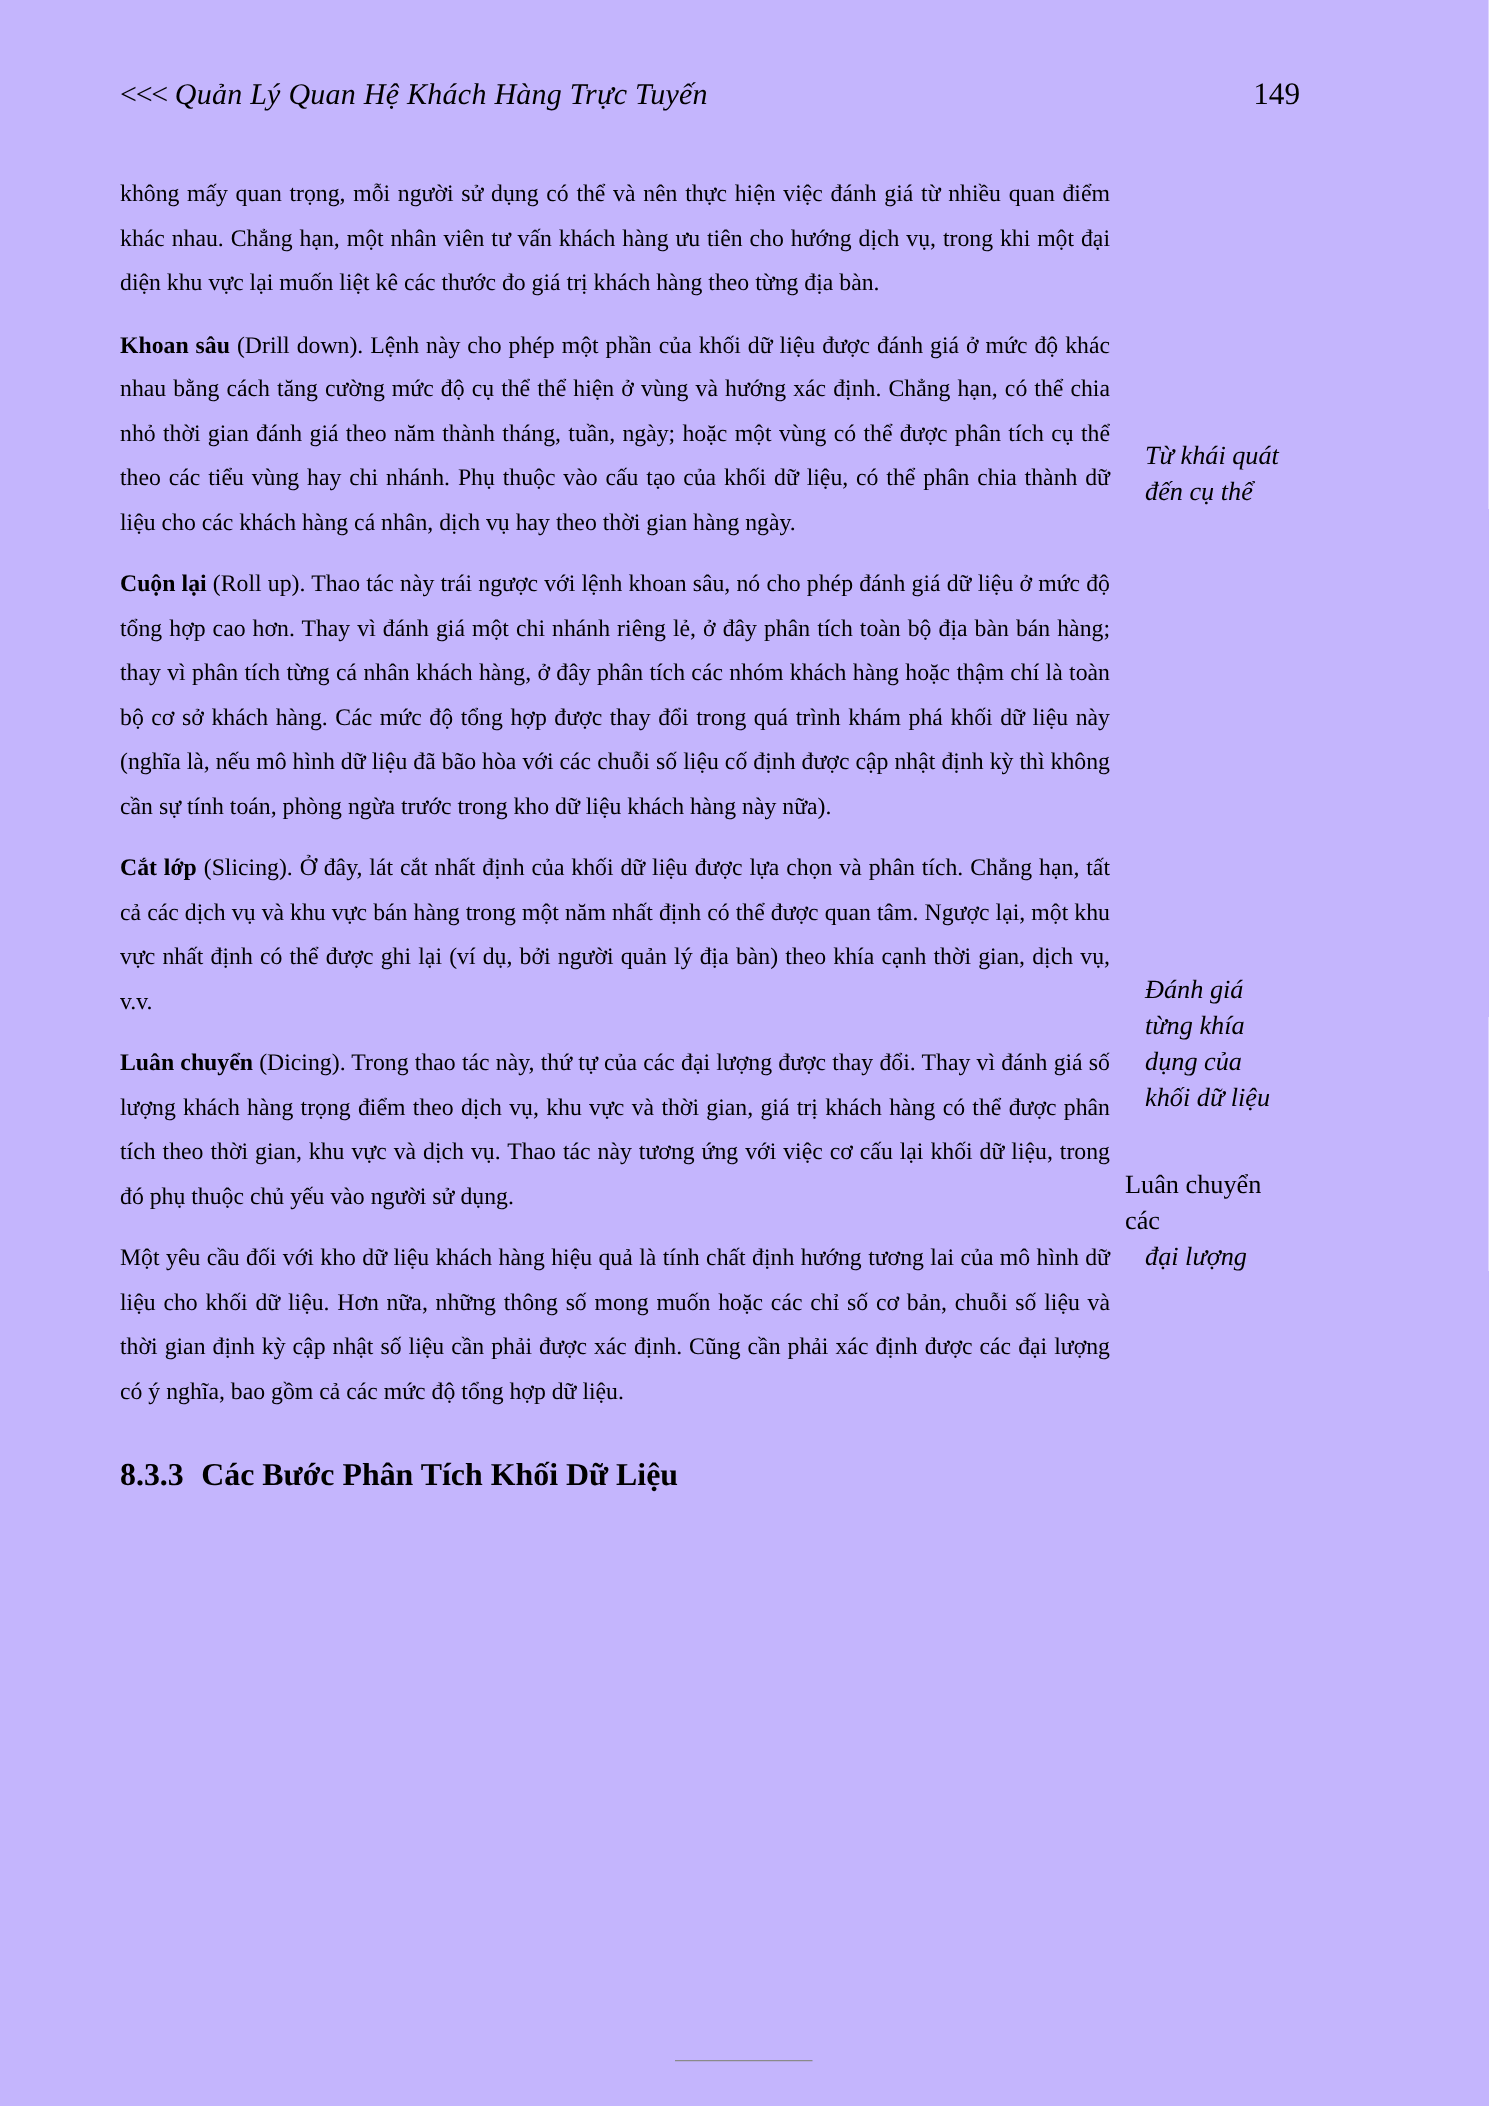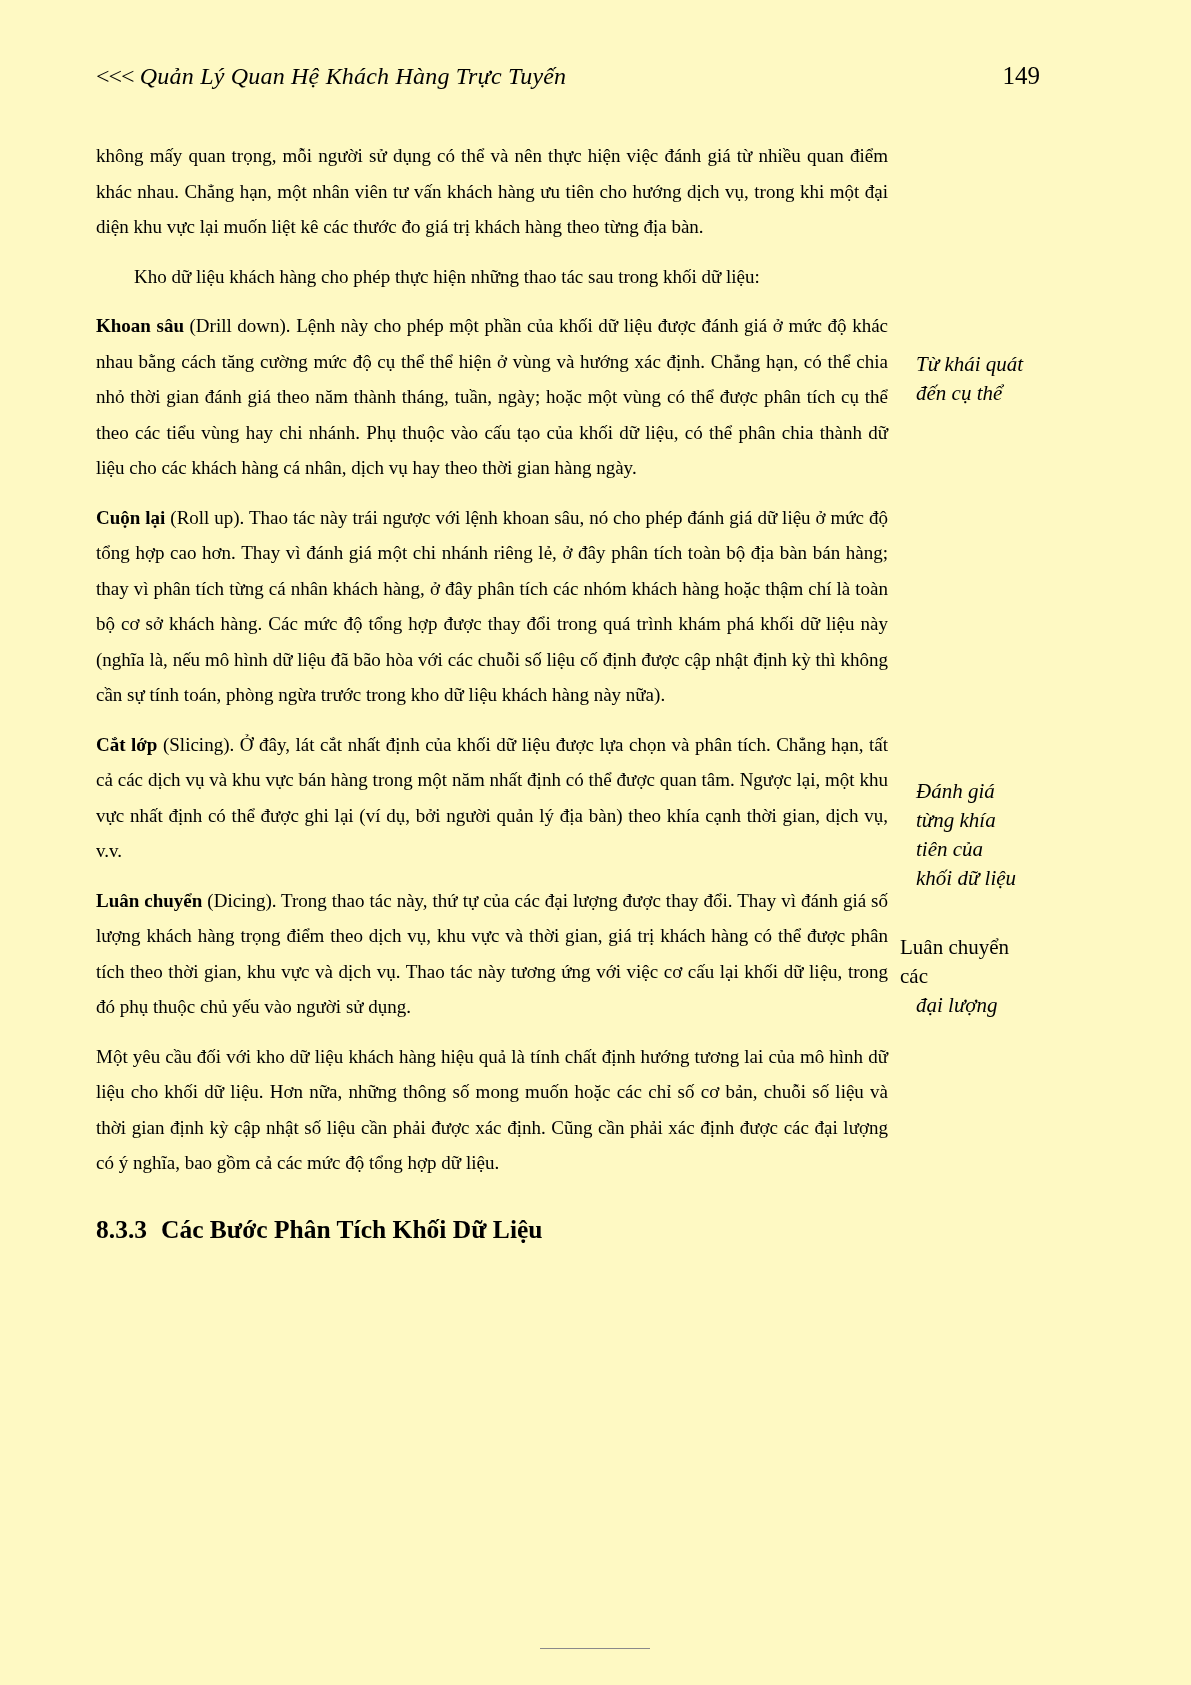--- a/index.html
+++ b/index.html
@@ -4,21 +4,21 @@
 <style>
   html, body {
     margin: 0;
     padding: 0;
     background: #ffffff;
   }
   .page {
     position: relative;
     width: 1191px;
     height: 1685px;
-    background: #fef9c3;
+    background: #c4b5fd;
     font-family: "Liberation Serif", serif;
     color: #000000;
     overflow: hidden;
   }
   .header {
     position: absolute;
     top: 62px;
     left: 96px;
     width: 1000px;
     display: flex;
@@ -115,21 +115,20 @@
       <span class="arrows">&lt;&lt;&lt;</span>
       <span>Quản Lý Quan Hệ Khách Hàng Trực Tuyến</span>
     </div>
     <div class="header-right">149</div>
   </div>
 
   <div class="content">
 
     <p class="body">không mấy quan trọng, mỗi người sử dụng có thể và nên thực hiện việc đánh giá từ nhiều quan điểm khác nhau. Chẳng hạn, một nhân viên tư vấn khách hàng ưu tiên cho hướng dịch vụ, trong khi một đại diện khu vực lại muốn liệt kê các thước đo giá trị khách hàng theo từng địa bàn.</p>
 
-    <p class="body indent">Kho dữ liệu khách hàng cho phép thực hiện những thao tác sau trong khối dữ liệu:</p>
 
     <p class="body">
       <span class="run-in">Khoan sâu</span><span> (Drill down). Lệnh này cho phép một phần của khối dữ liệu được đánh giá ở mức độ khác nhau bằng cách tăng cường mức độ cụ thể thể hiện ở vùng và hướng xác định. Chẳng hạn, có thể chia nhỏ thời gian đánh giá theo năm thành tháng, tuần, ngày; hoặc một vùng có thể được phân tích cụ thể theo các tiểu vùng hay chi nhánh. Phụ thuộc vào cấu tạo của khối dữ liệu, có thể phân chia thành dữ liệu cho các khách hàng cá nhân, dịch vụ hay theo thời gian hàng ngày.</span>
     </p>
 
     <p class="body">
       <span class="run-in">Cuộn lại</span><span> (Roll up). Thao tác này trái ngược với lệnh khoan sâu, nó cho phép đánh giá dữ liệu ở mức độ tổng hợp cao hơn. Thay vì đánh giá một chi nhánh riêng lẻ, ở đây phân tích toàn bộ địa bàn bán hàng; thay vì phân tích từng cá nhân khách hàng, ở đây phân tích các nhóm khách hàng hoặc thậm chí là toàn bộ cơ sở khách hàng. Các mức độ tổng hợp được thay đổi trong quá trình khám phá khối dữ liệu này (nghĩa là, nếu mô hình dữ liệu đã bão hòa với các chuỗi số liệu cố định được cập nhật định kỳ thì không cần sự tính toán, phòng ngừa trước trong kho dữ liệu khách hàng này nữa).</span>
     </p>
 
     <p class="body">
@@ -152,21 +151,21 @@
   <div class="margin-notes">
 
     <div class="note" style="top: 212px;">
       <span class="it">Từ khái quát</span>
       <span class="it">đến cụ thể</span>
     </div>
 
     <div class="note" style="top: 639px;">
       <span class="it">Đánh giá</span>
       <span class="it">từng khía</span>
-      <span class="it">tiên của</span>
+      <span class="it">dụng của</span>
       <span class="it">khối dữ liệu</span>
     </div>
 
     <div class="note" style="top: 795px;">
       <span class="rm">Luân chuyển</span>
       <span class="rm">các</span>
       <span class="it">đại lượng</span>
     </div>
 
   </div>

